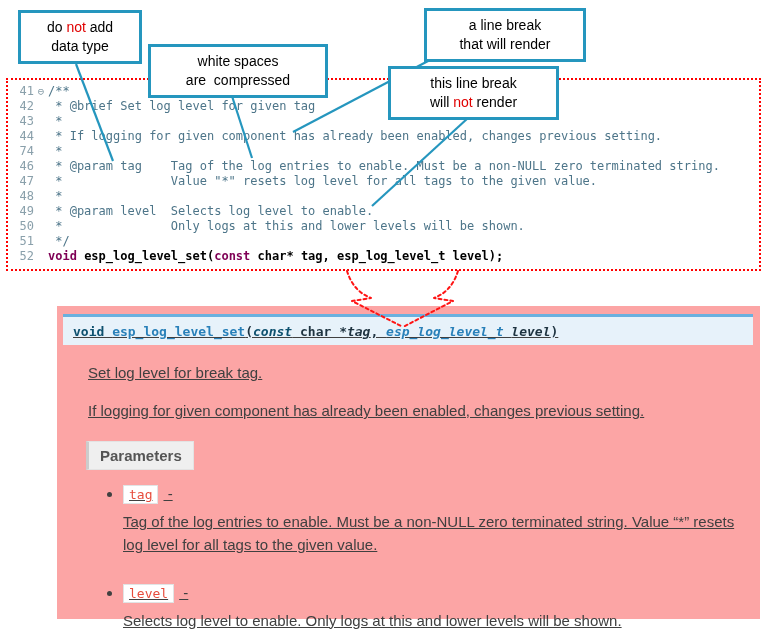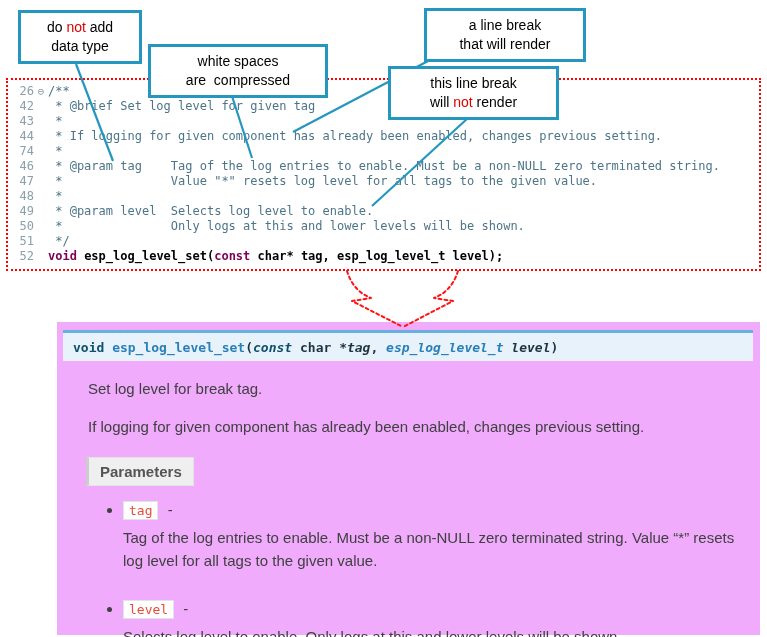--- a/index.html
+++ b/index.html
@@ -24,22 +24,22 @@
   .decl{font-weight:bold;color:#000;}
   .kw{color:#7f0055;font-weight:bold;}
 
   
   .overlay{position:absolute;left:0;top:0;z-index:5;pointer-events:none;}
   .tl{stroke:#2596be;stroke-width:2.2;}
   .arrowp{stroke:#ff1414;stroke-width:2;fill:none;stroke-dasharray:3 3;
           stroke-linejoin:round;stroke-linecap:round;}
 
   
-  .docs{position:absolute;left:57px;top:322px;width:703px;height:313px;
-        background:#f0abfc;z-index:2;color:#404040;}
+  .docs{position:absolute;left:57px;top:306px;width:703px;height:313px;
+        background:#fca5a5;z-index:2;color:#404040;text-decoration:underline;}
   .sig{margin:8px 7px 0 6px;background:#e7f2fa;border-top:3px solid #6ab0de;
        padding:7px 10px 6px 10px;font-family:"DejaVu Sans Mono",monospace;
        font-size:13px;font-weight:bold;color:#1f3441;white-space:pre;}
   .skw{color:#0e516f;}
   .si{font-style:italic;}
   .sname{color:#2980b9;}
   .stype{color:#2980b9;font-style:italic;}
   .dp{margin:17px 10px 0 31px;font-size:15px;line-height:1.4;color:#404040;}
   .plabel{display:inline-block;margin:20px 0 0 29px;background:#efefef;
           border:1px solid #e3e3e3;border-left:3px solid #cccccc;
@@ -70,21 +70,21 @@
     <div><span>a line break</span></div>
     <div><span>that will render</span></div>
   </div>
 
   <div class="callout" style="left:388px;top:66px;width:157px;">
     <div><span>this line break</span></div>
     <div><span>will </span><span class="red">not</span><span> render</span></div>
   </div>
 
   <div class="codebox">
-    <div class="cl"><span class="ln">26</span><span class="fold">⊖</span><span class="ct cm">/**</span></div>
+    <div class="cl"><span class="ln">41</span><span class="fold">⊖</span><span class="ct cm">/**</span></div>
     <div class="cl"><span class="ln">42</span><span class="fold"></span><span class="ct cm"> * @brief Set log level for given tag</span></div>
     <div class="cl"><span class="ln">43</span><span class="fold"></span><span class="ct cm"> *</span></div>
     <div class="cl"><span class="ln">44</span><span class="fold"></span><span class="ct cm"> * If logging for given component has already been enabled, changes previous setting.</span></div>
     <div class="cl"><span class="ln">74</span><span class="fold"></span><span class="ct cm"> *</span></div>
     <div class="cl"><span class="ln">46</span><span class="fold"></span><span class="ct cm"> * @param tag    Tag of the log entries to enable. Must be a non-NULL zero terminated string.</span></div>
     <div class="cl"><span class="ln">47</span><span class="fold"></span><span class="ct cm"> *               Value "*" resets log level for all tags to the given value.</span></div>
     <div class="cl"><span class="ln">48</span><span class="fold"></span><span class="ct cm"> *</span></div>
     <div class="cl"><span class="ln">49</span><span class="fold"></span><span class="ct cm"> * @param level  Selects log level to enable.</span></div>
     <div class="cl"><span class="ln">50</span><span class="fold"></span><span class="ct cm"> *               Only logs at this and lower levels will be shown.</span></div>
     <div class="cl"><span class="ln">51</span><span class="fold"></span><span class="ct cm"> */</span></div>

